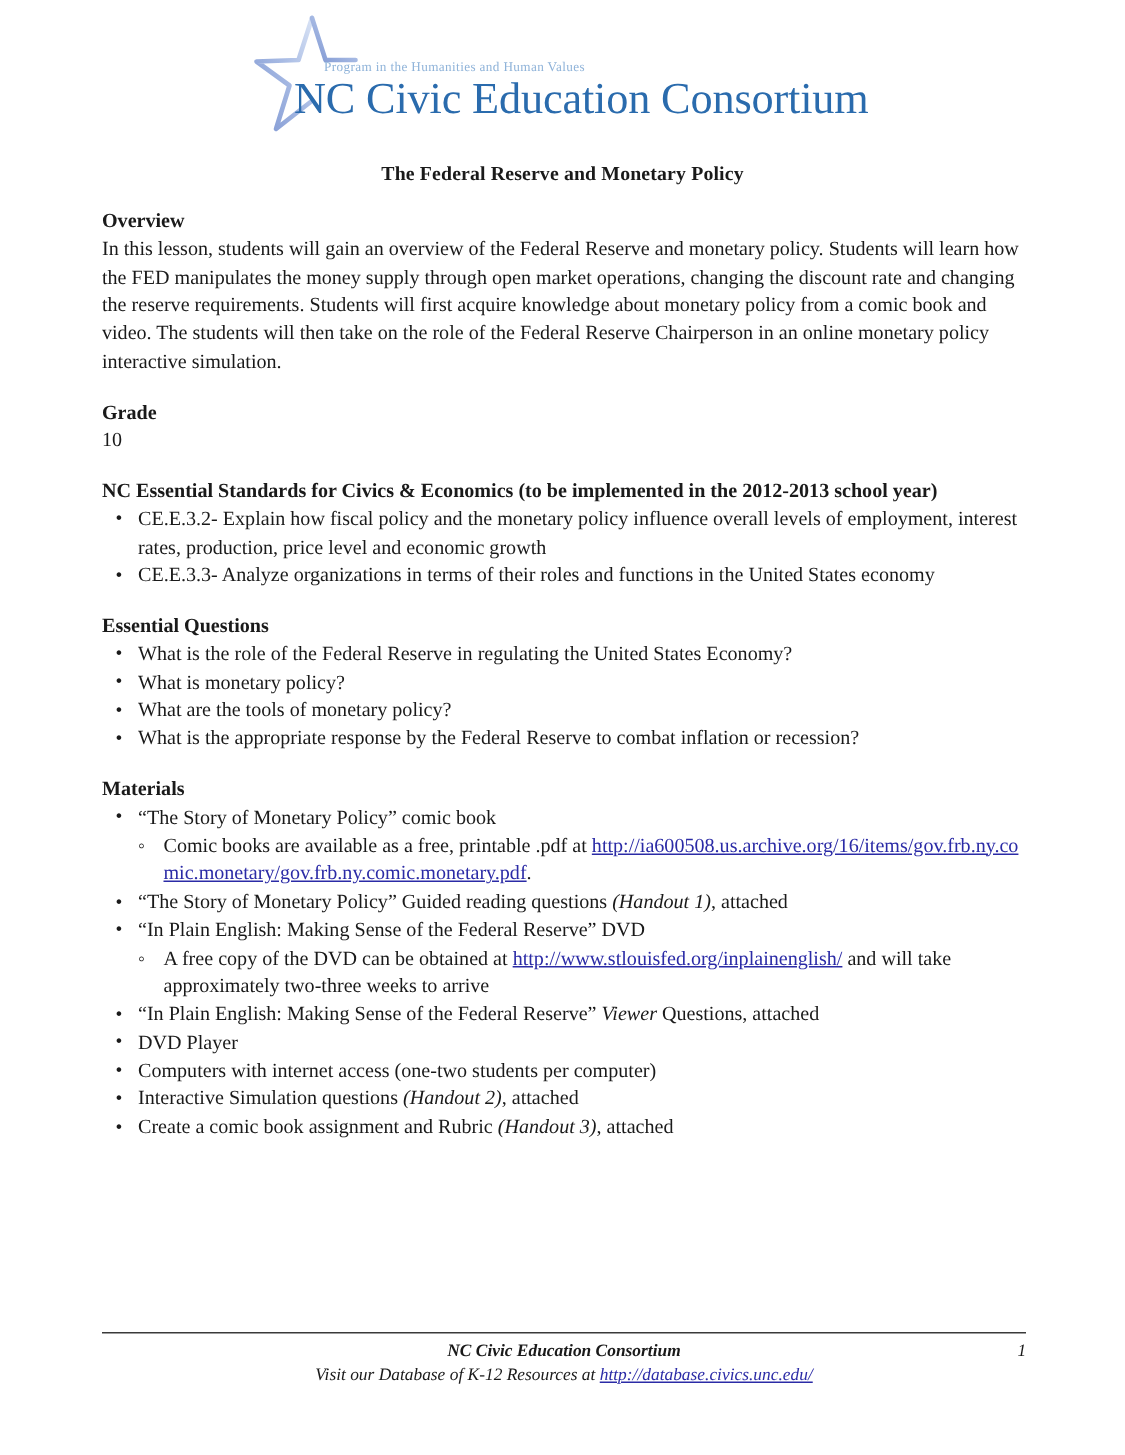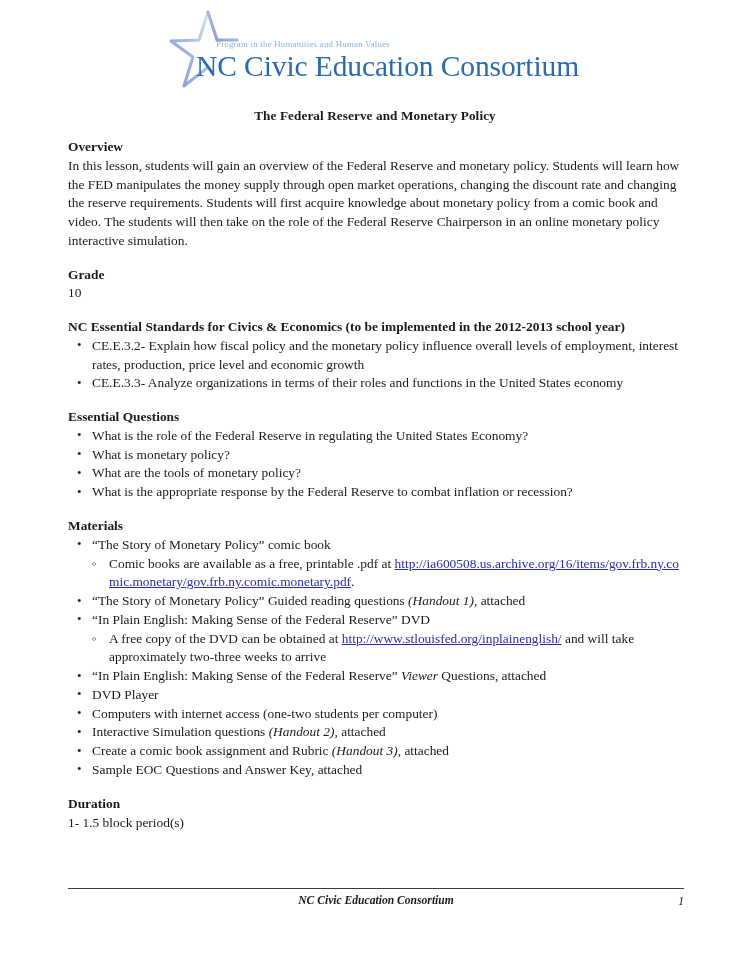--- a/index.html
+++ b/index.html
@@ -289,34 +289,30 @@
       <ul class="sub-bullets">
         <li><span>A free copy of the DVD can be obtained at </span><a class="doclink" href="#">http://www.stlouisfed.org/inplainenglish/</a><span> and will take approximately two-three weeks to arrive</span></li>
       </ul>
 
       <ul class="bullets">
         <li><span>“In Plain English: Making Sense of the Federal Reserve” </span><span class="ital">Viewer</span><span> Questions, attached</span></li>
         <li>DVD Player</li>
         <li>Computers with internet access (one-two students per computer)</li>
         <li><span>Interactive Simulation questions </span><span class="ital">(Handout 2)</span><span>, attached</span></li>
         <li><span>Create a comic book assignment and Rubric </span><span class="ital">(Handout 3)</span><span>, attached</span></li>
-        <li>Sample EOC Questions and Answer Key, attached</li>
-      </ul>
-    </div>
-
-    <div class="spacer-md"></div>
-
-    <div class="section">
-      <h2 class="section-heading">Duration</h2>
-      <p class="plain-line">1- 1.5  block period(s)</p>
-    </div>
+      </ul>
+    </div>
+
+    <div class="spacer-md"></div>
+
 
   </div>
 
   <div class="footer">
     <div class="footer-rule"></div>
     <div class="footer-body">
       <div class="footer-line1">NC Civic Education Consortium</div>
+      <div class="footer-line2"><span>Visit our Database of K-12 Resources at </span><a class="footer-link" href="#">http://database.civics.unc.edu/</a></div>
       <div class="page-number">1</div>
     </div>
   </div>
 
 </div>
 
 </body></html>

